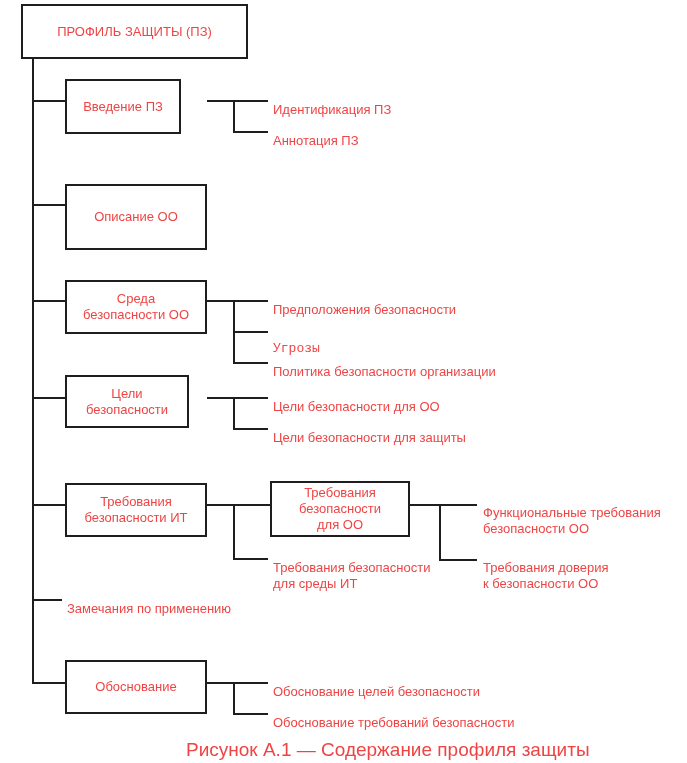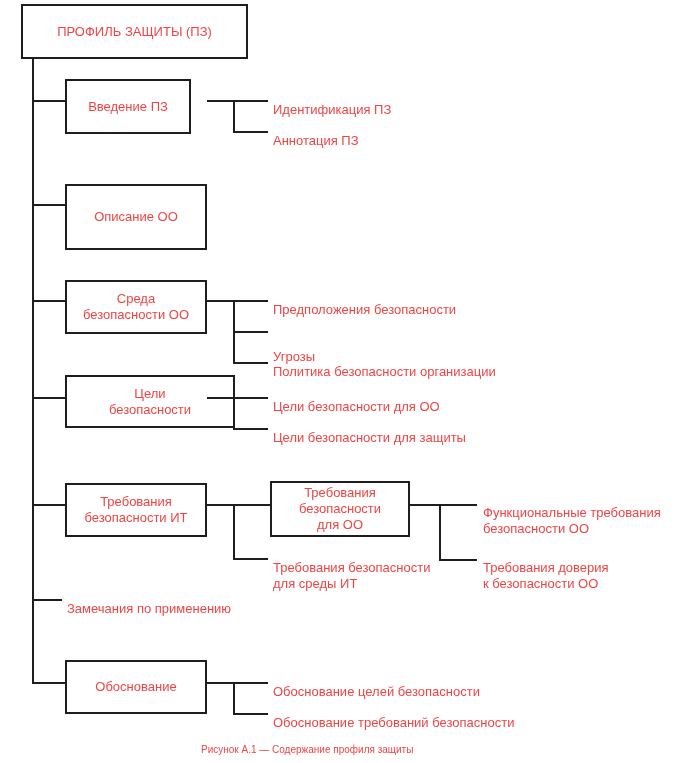--- a/index.html
+++ b/index.html
@@ -29,41 +29,40 @@
     position: absolute;
     font-size: 13px;
     line-height: 16px;
     white-space: pre-line;
     margin-top: 9px;
   }
   .hl { position: absolute; height: 2px; background: #1e1e1e; }
   .vl { position: absolute; width: 2px; background: #1e1e1e; }
   .caption {
     position: absolute;
-    font-size: 10px;
+    font-size: 19px;
     line-height: 17px;
     white-space: pre;
-    margin-left: 15px;
   }
 </style>
 </head>
 <body>
 
 <div id="canvas">
 
   <div class="box" style="left:21px; top:4px; width:227px; height:55px;">ПРОФИЛЬ ЗАЩИТЫ (ПЗ)</div>
 
-  <div class="box" style="left:65px; top:79px; width:126px; height:55px;">Введение ПЗ</div>
+  <div class="box" style="left:65px; top:79px; width:116px; height:55px;">Введение ПЗ</div>
 
   <div class="box" style="left:65px; top:184px; width:142px; height:66px;">Описание ОО</div>
 
   <div class="box" style="left:65px; top:280px; width:142px; height:54px;">Среда
 безопасности ОО</div>
 
-  <div class="box" style="left:65px; top:375px; width:170px; height:53px;">Цели
+  <div class="box" style="left:65px; top:375px; width:124px; height:53px;">Цели
 безопасности</div>
 
   <div class="box" style="left:65px; top:483px; width:142px; height:54px;">Требования
 безопасности ИТ</div>
 
   <div class="box" style="left:270px; top:481px; width:140px; height:56px;">Требования
 безопасности
 для ОО</div>
 
   <div class="box" style="left:65px; top:660px; width:142px; height:54px;">Обоснование</div>
@@ -100,21 +99,21 @@
   <div class="hl" style="left:439px; top:559px; width:38px;"></div>
 
   <div class="hl" style="left:207px; top:682px; width:61px;"></div>
   <div class="vl" style="left:233px; top:682px; height:33px;"></div>
   <div class="hl" style="left:233px; top:713px; width:35px;"></div>
 
   <div class="lbl" style="left:273px; top:93px;">Идентификация ПЗ</div>
   <div class="lbl" style="left:273px; top:124px;">Аннотация ПЗ</div>
 
   <div class="lbl" style="left:273px; top:293px;">Предположения безопасности</div>
-  <div class="lbl" style="left:273px; top:340px;">Угрозы</div>
+  <div class="lbl" style="left:273px; top:332px;font-family:Liberation Mono, monospace;">Угрозы</div>
   <div class="lbl" style="left:273px; top:355px;">Политика безопасности организации</div>
 
   <div class="lbl" style="left:273px; top:390px;">Цели безопасности для ОО</div>
   <div class="lbl" style="left:273px; top:421px;">Цели безопасности для защиты</div>
 
   <div class="lbl" style="left:273px; top:551px;">Требования безопасности
 для среды ИТ</div>
 
   <div class="lbl" style="left:483px; top:496px;">Функциональные требования
 безопасности ОО</div>

